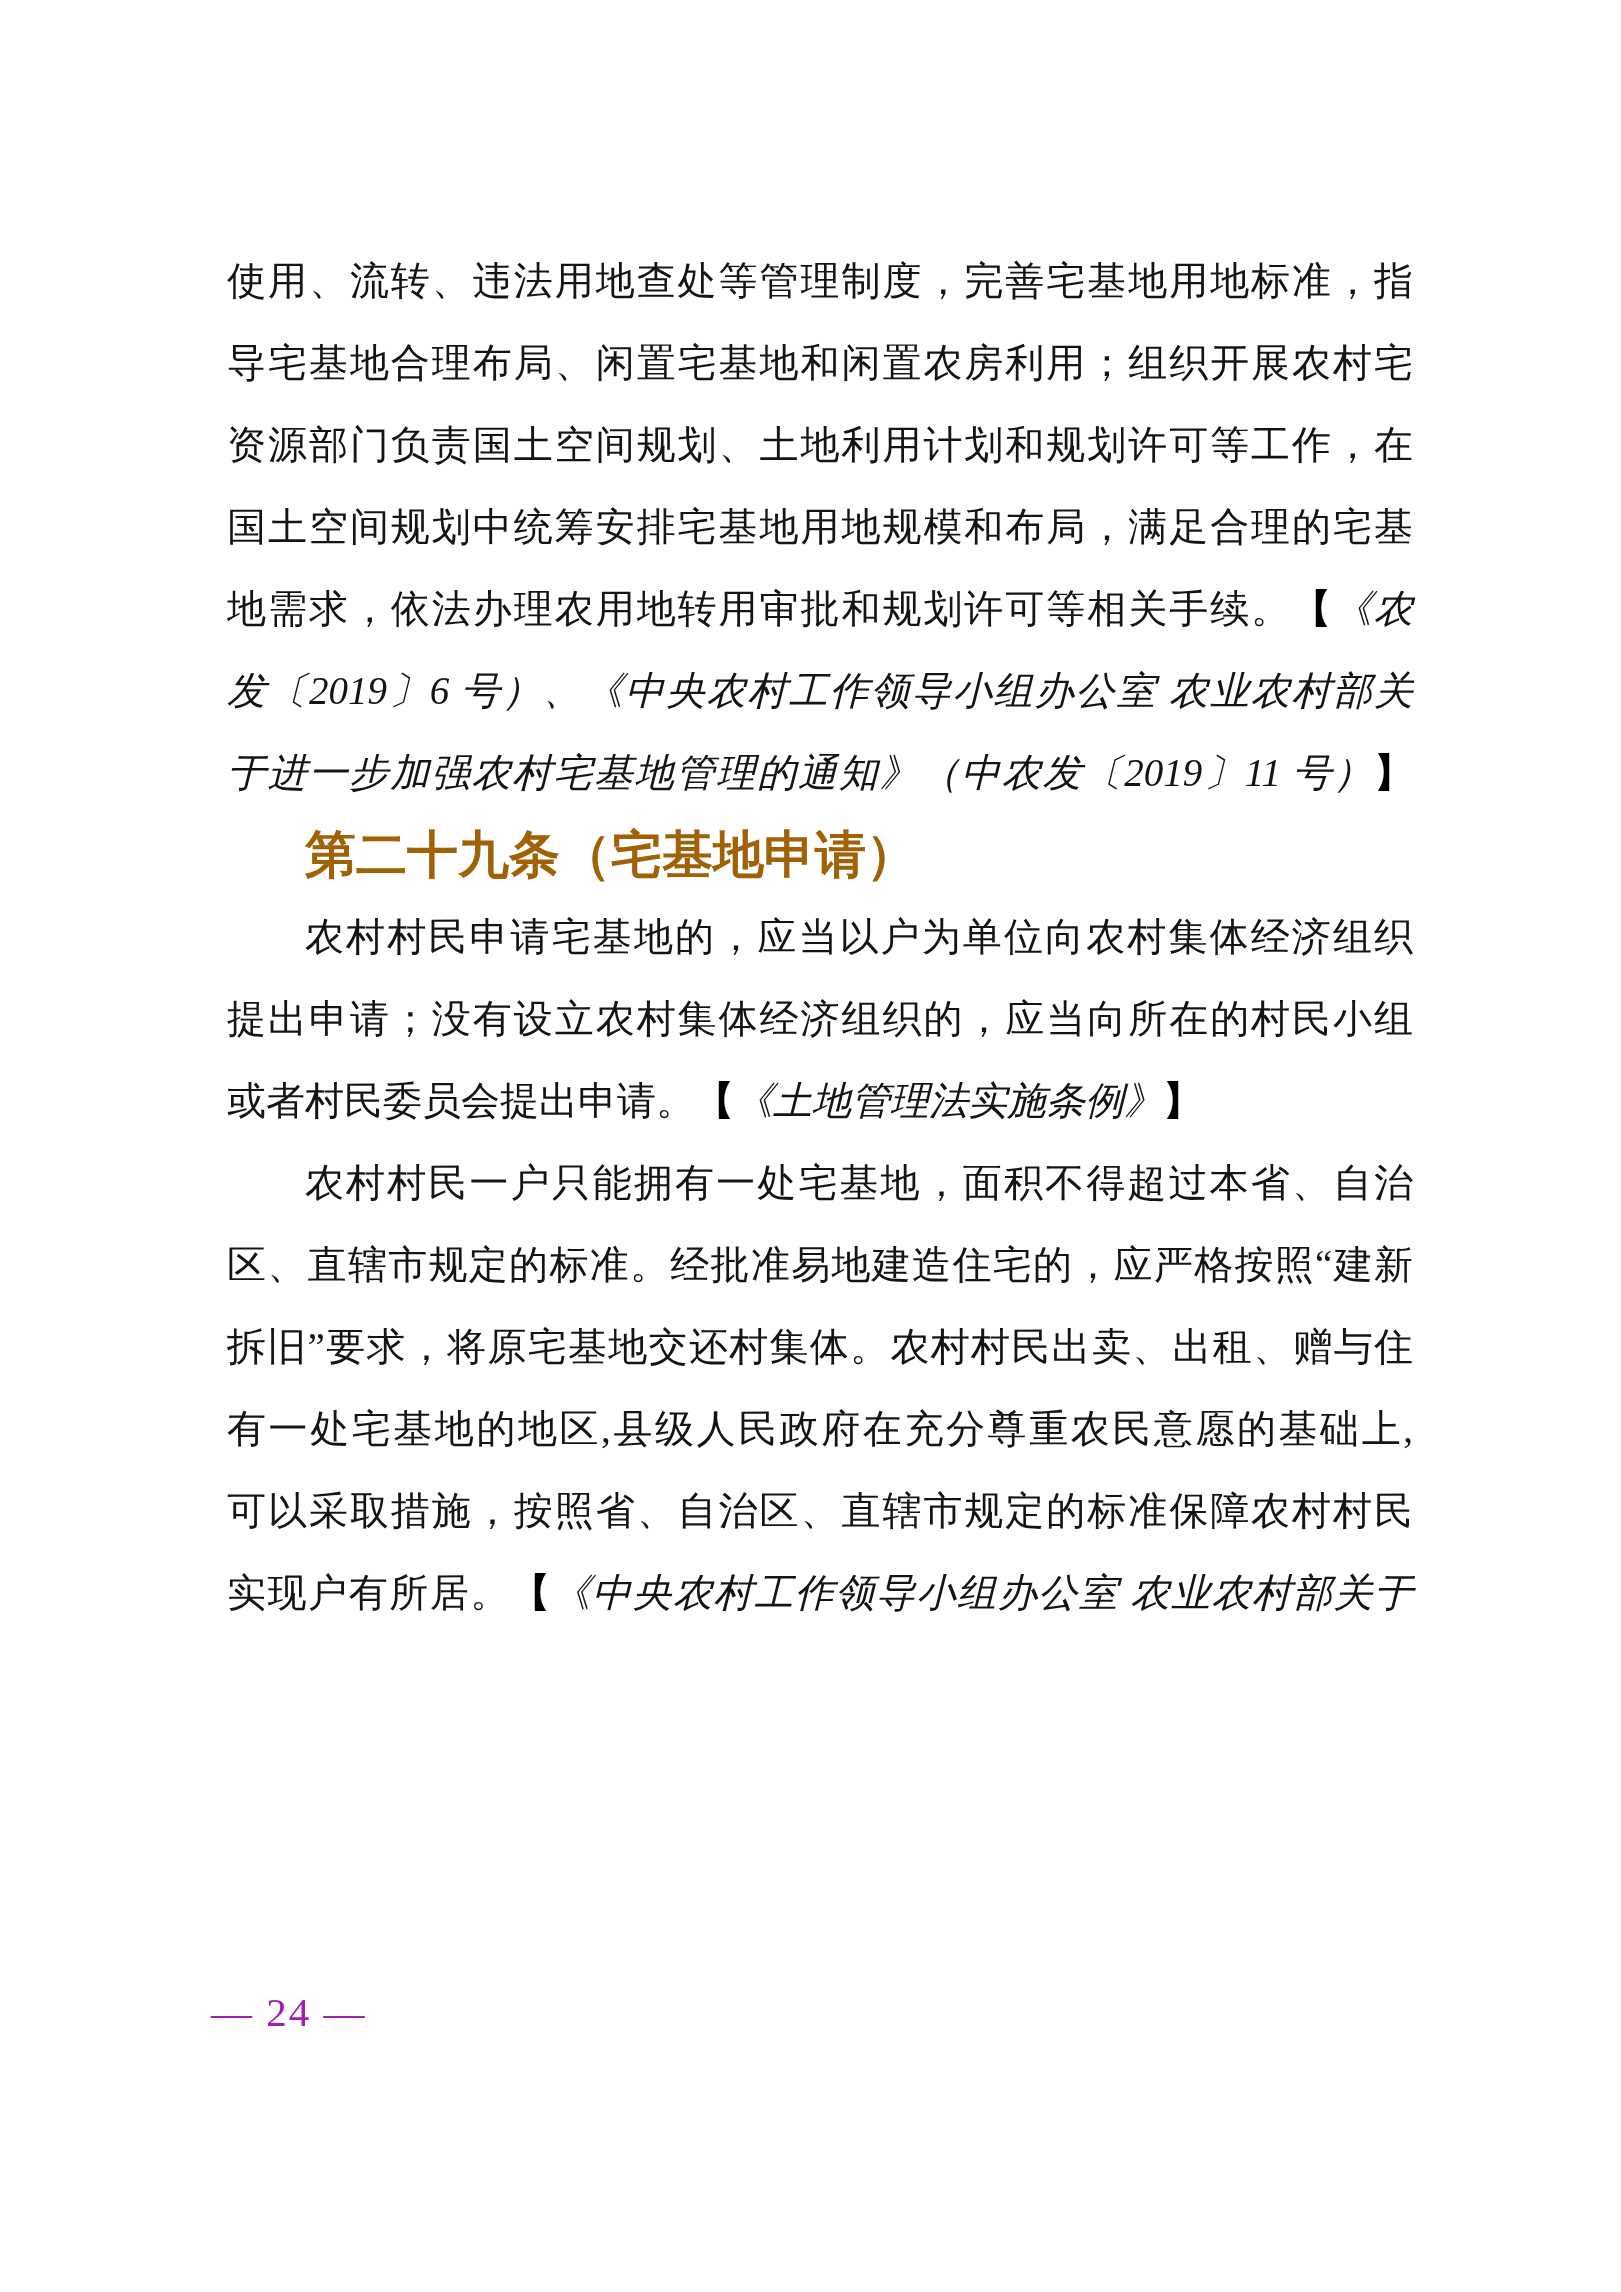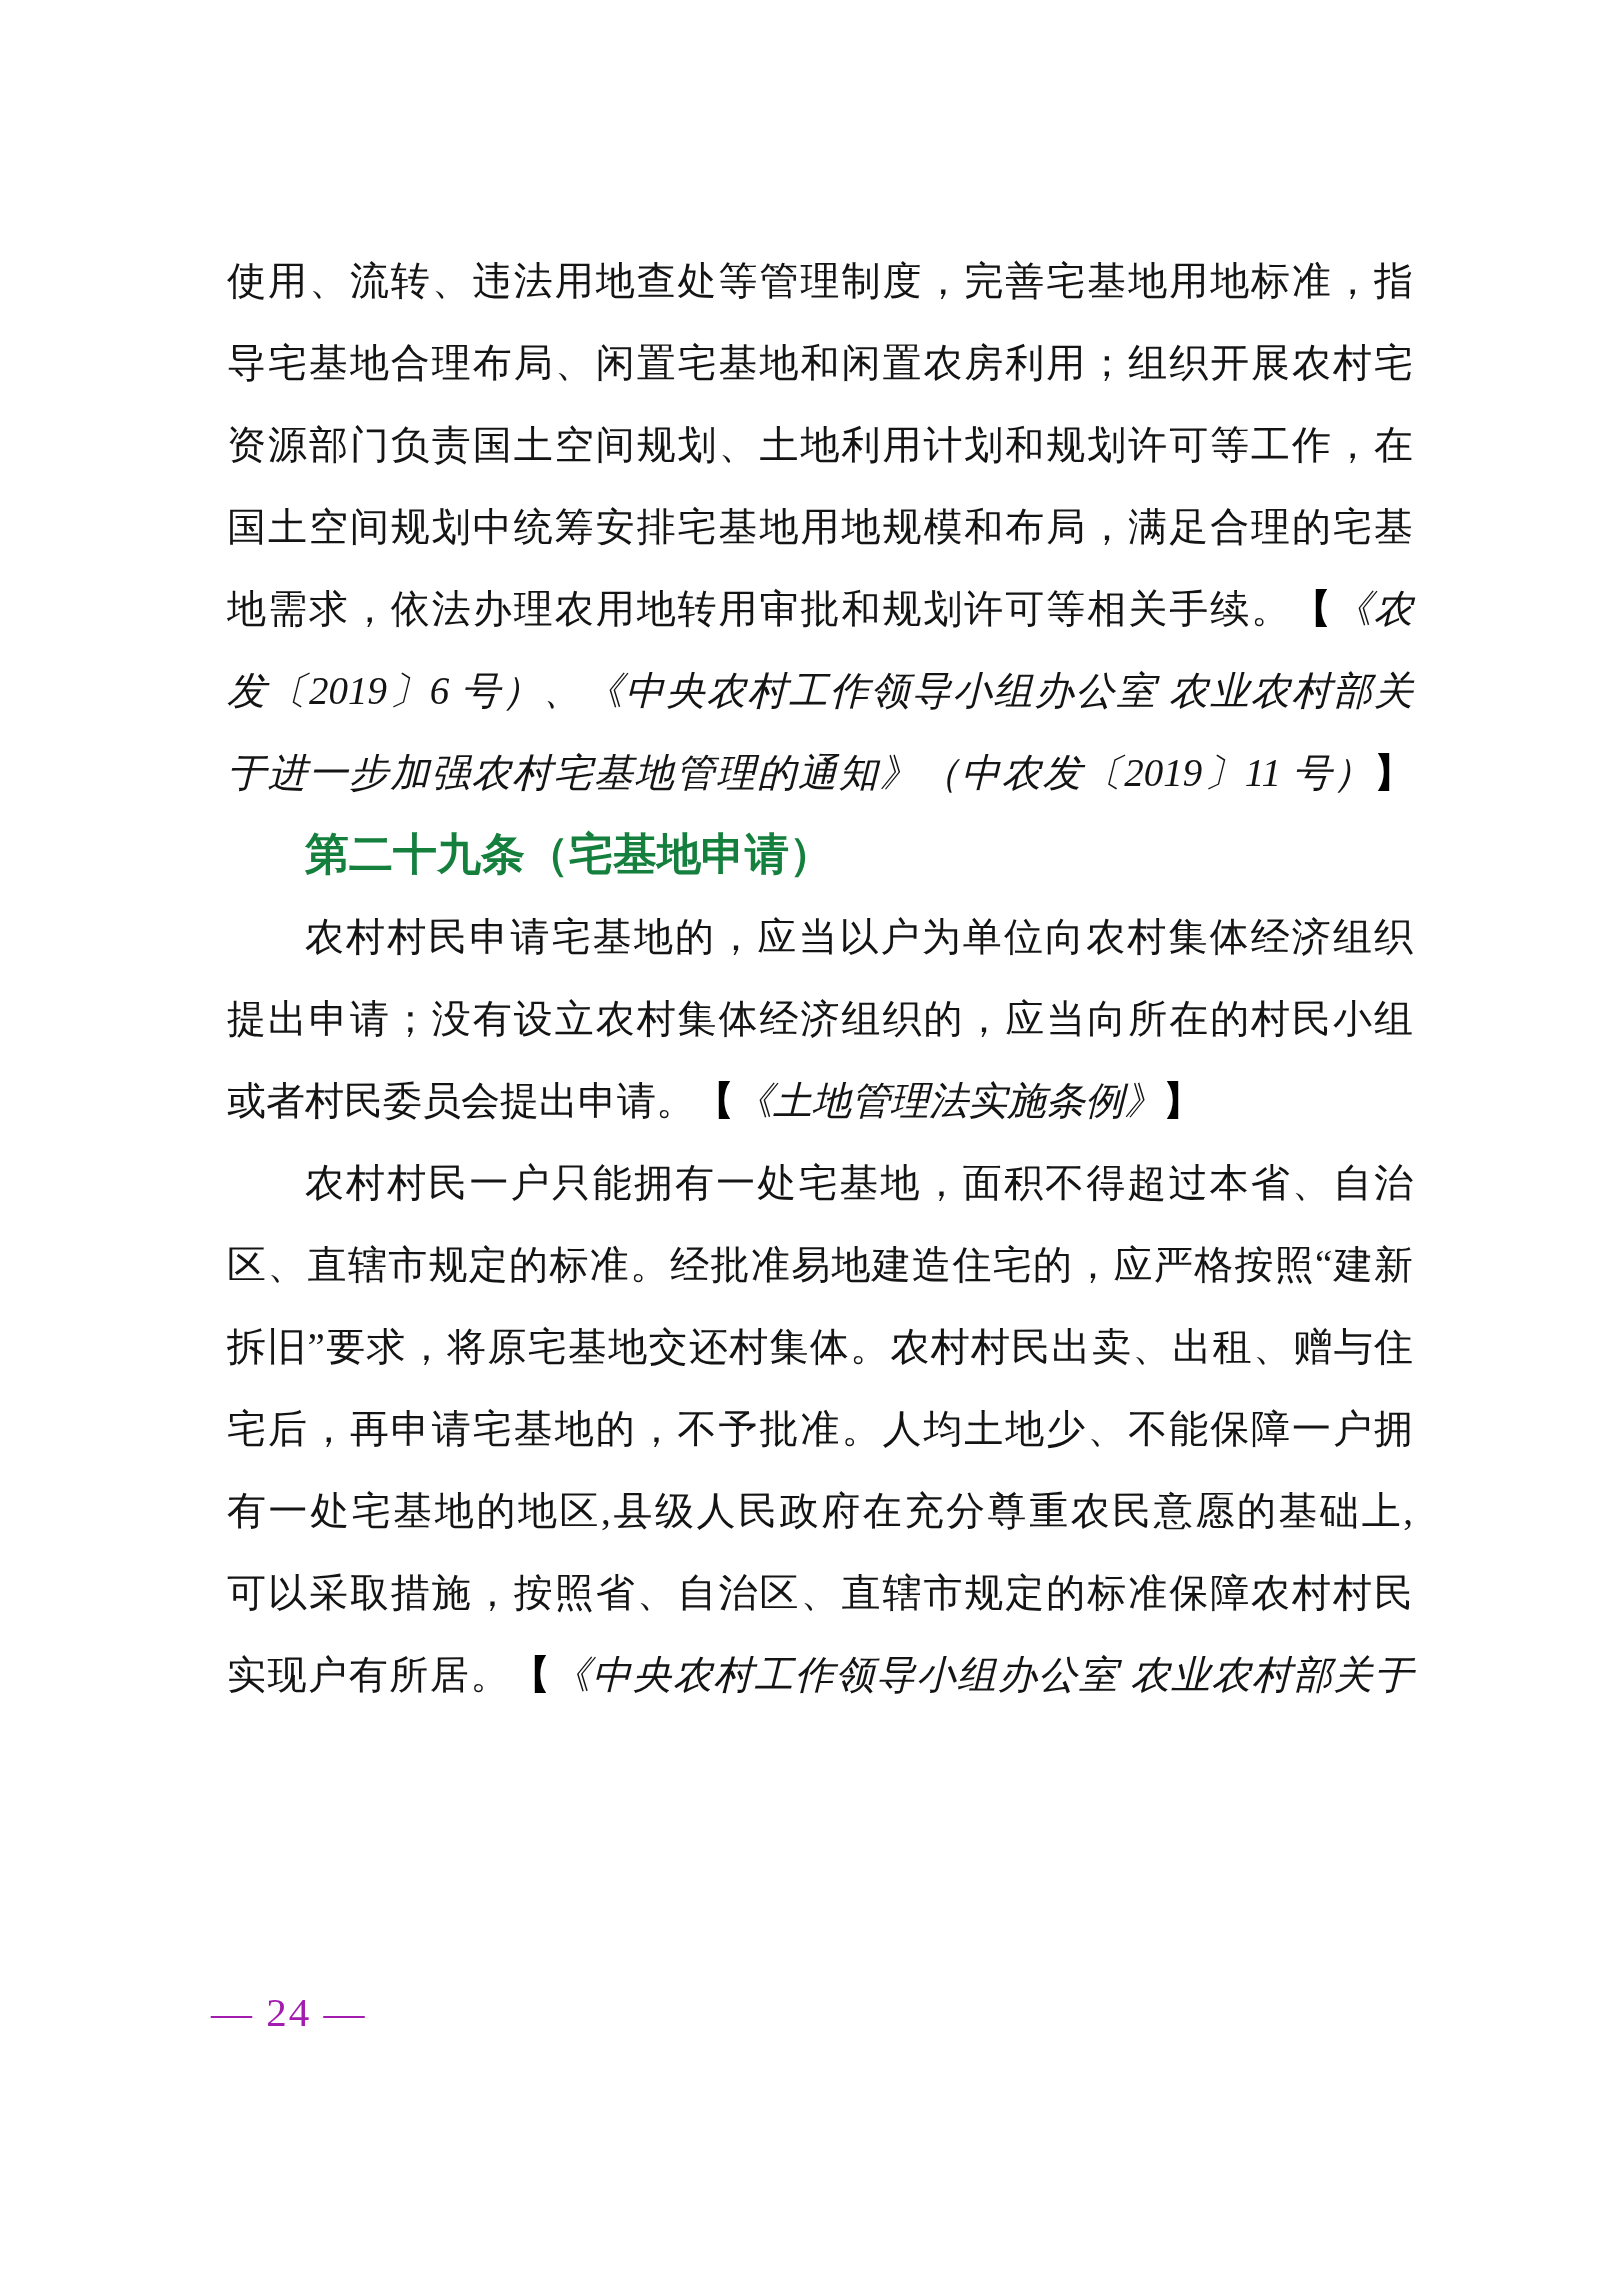--- a/index.html
+++ b/index.html
@@ -32,24 +32,24 @@
   }
   .line.justify {
     white-space: normal;
     text-align: justify;
     text-align-last: justify;
   }
   .line.indent {
     padding-left: 78px;
   }
   .line.heading {
-    font-family: Liberation Serif, serif;
+    font-family: Liberation Sans, sans-serif;
     font-weight: 700;
-    font-size: 44px;
-    color: #15803d;
+    font-size: 51px;
+    color: #a16207;
     white-space: nowrap;
   }
   .seg-body {
     font-style: normal;
   }
   .seg-cite {
     font-style: italic;
   }
   .seg-bracket {
     font-style: normal;
@@ -78,21 +78,20 @@
       <div class="line justify"><span class="seg-body">地需求，依法办理农用地转用审批和规划许可等相关手续。</span><span class="seg-bracket">【</span><span class="seg-cite">《农</span></div>
       <div class="line justify"><span class="seg-cite">发〔2019〕6 号）、《中央农村工作领导小组办公室 农业农村部关</span></div>
       <div class="line justify"><span class="seg-cite">于进一步加强农村宅基地管理的通知》（中农发〔2019〕11 号）</span><span class="seg-bracket">】</span></div>
       <div class="line indent heading"><span class="seg-heading">第二十九条（宅基地申请）</span></div>
       <div class="line justify indent"><span class="seg-body">农村村民申请宅基地的，应当以户为单位向农村集体经济组织</span></div>
       <div class="line justify"><span class="seg-body">提出申请；没有设立农村集体经济组织的，应当向所在的村民小组</span></div>
       <div class="line"><span class="seg-body">或者村民委员会提出申请。</span><span class="seg-bracket">【</span><span class="seg-cite">《土地管理法实施条例》</span><span class="seg-bracket">】</span></div>
       <div class="line justify indent"><span class="seg-body">农村村民一户只能拥有一处宅基地，面积不得超过本省、自治</span></div>
       <div class="line justify"><span class="seg-body">区、直辖市规定的标准。经批准易地建造住宅的，应严格按照“建新</span></div>
       <div class="line justify"><span class="seg-body">拆旧”要求，将原宅基地交还村集体。农村村民出卖、出租、赠与住</span></div>
-      <div class="line justify"><span class="seg-body">宅后，再申请宅基地的，不予批准。人均土地少、不能保障一户拥</span></div>
       <div class="line justify"><span class="seg-body">有一处宅基地的地区,县级人民政府在充分尊重农民意愿的基础上,</span></div>
       <div class="line justify"><span class="seg-body">可以采取措施，按照省、自治区、直辖市规定的标准保障农村村民</span></div>
       <div class="line justify"><span class="seg-body">实现户有所居。</span><span class="seg-bracket">【</span><span class="seg-cite">《中央农村工作领导小组办公室 农业农村部关于</span></div>
     </div>
 
   <div class="footer">— 24 —</div>
 </div>
 
 
 </body></html>

